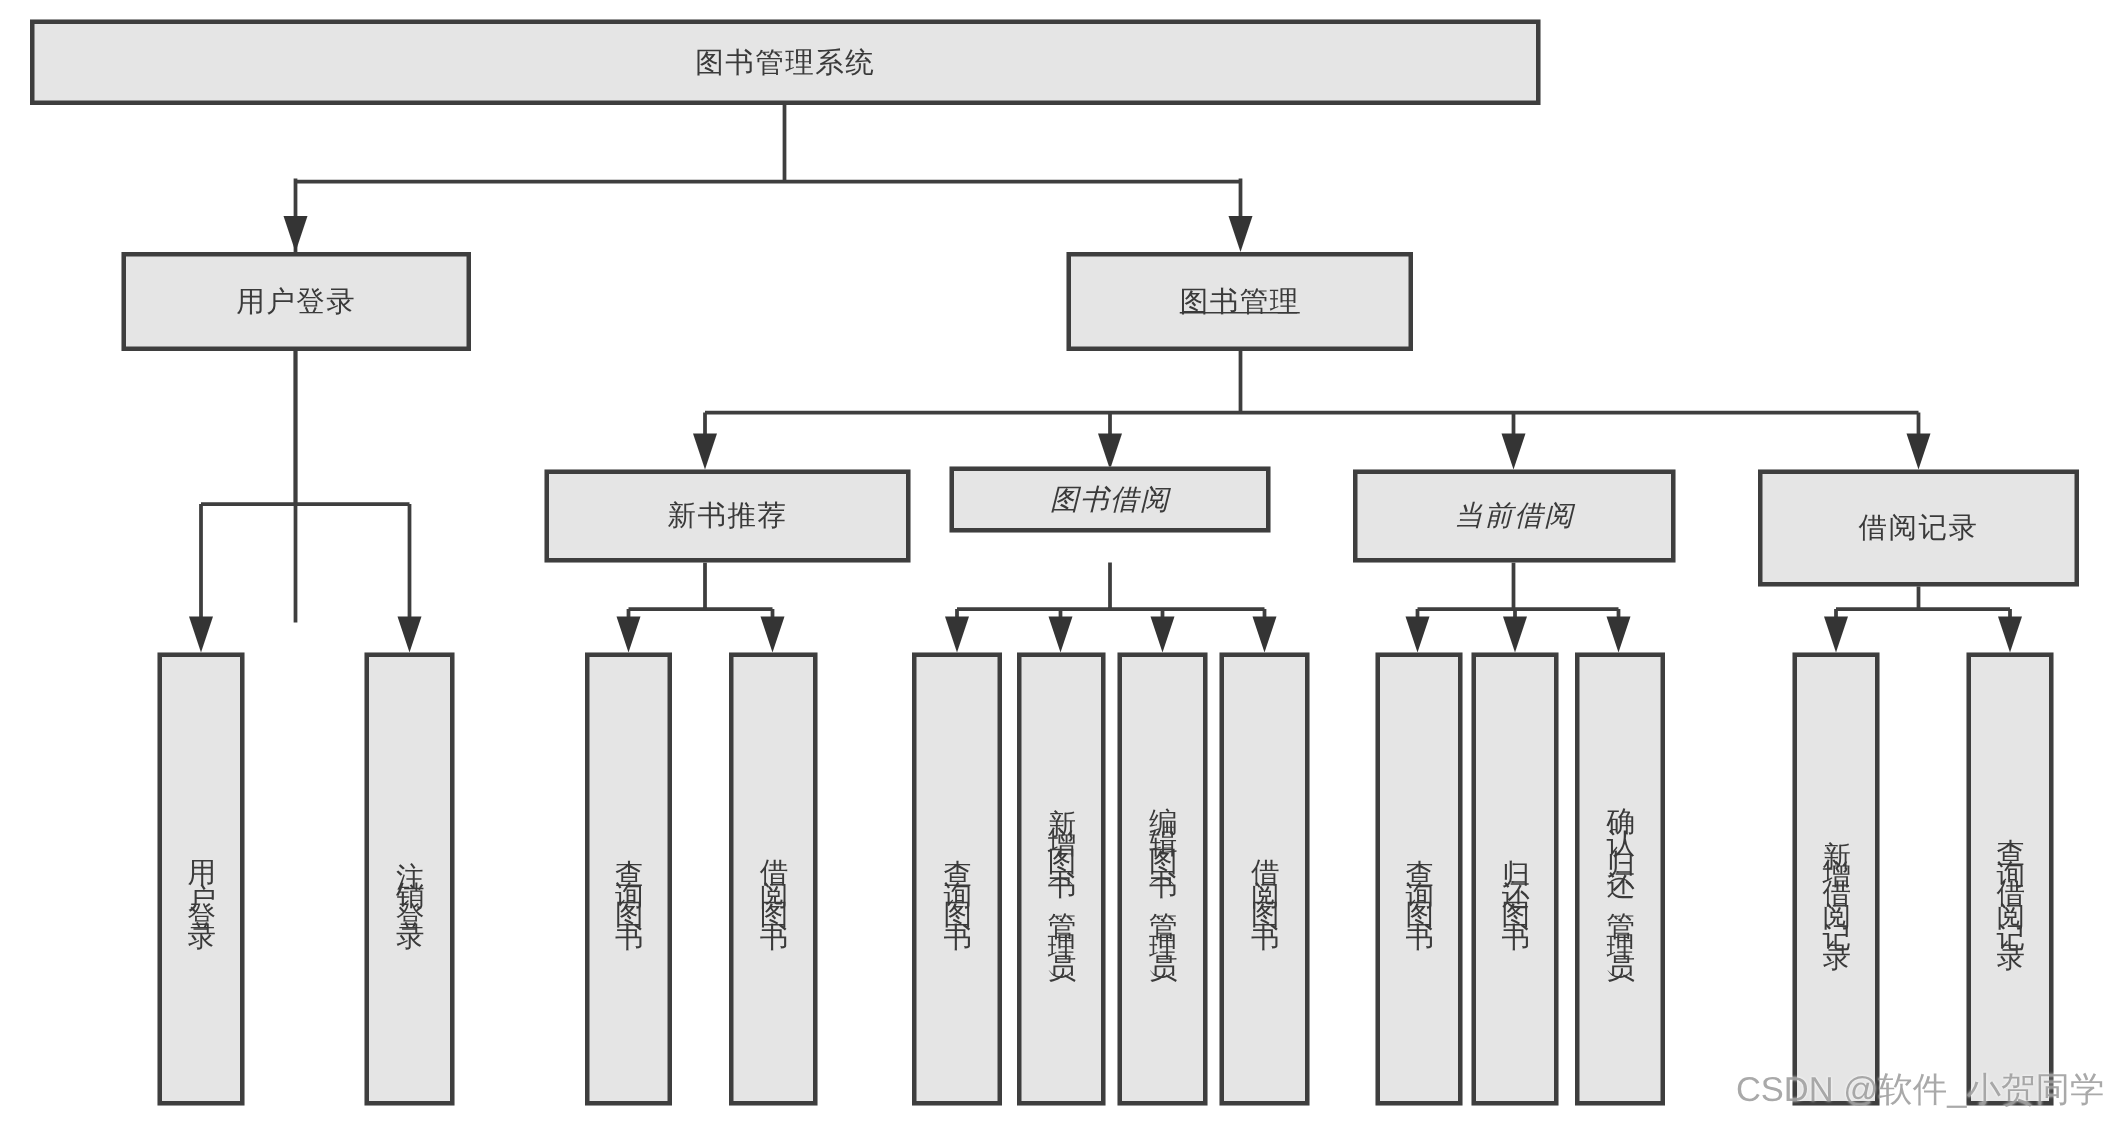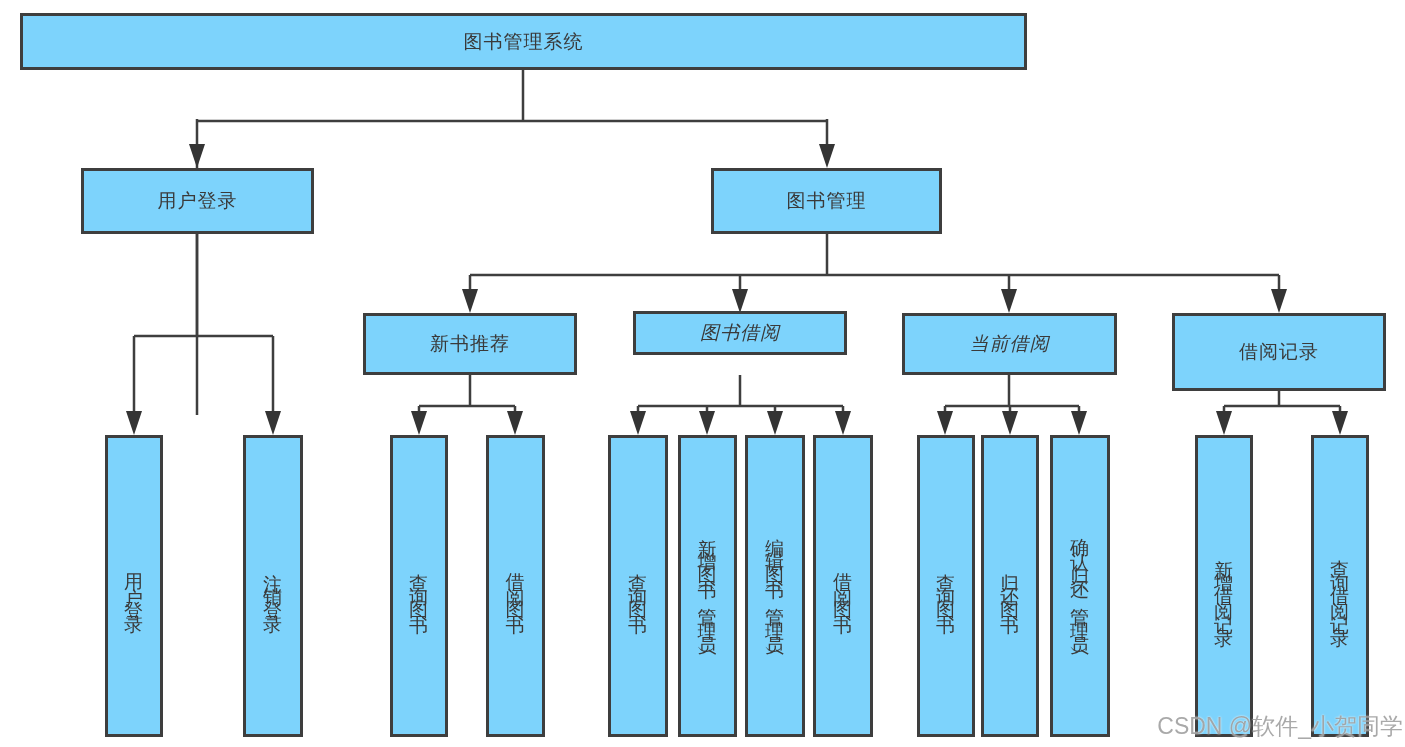--- a/index.html
+++ b/index.html
@@ -22,21 +22,21 @@
     stroke-width: 2.5;
   }
   #connectors polygon {
     fill: #343434;
     stroke: none;
   }
   .box {
     position: absolute;
     box-sizing: border-box;
     border: 3px solid #3e3e3e;
-    background: #7dd3fc;
+    background: #e5e5e5;
     display: flex;
     align-items: center;
     justify-content: center;
     color: #3a3a3a;
   }
   .hbox span {
     font-size: 19px;
     letter-spacing: 1px;
     white-space: nowrap;
   }
@@ -120,25 +120,25 @@
     </g>
   </svg>
 
   <div class="box hbox" style="left:20px; top:13px; width:1007px; height:57px;">
     <span>图书管理系统</span>
   </div>
 
   <div class="box hbox" style="left:81px; top:168px; width:233px; height:66px;">
     <span>用户登录</span>
   </div>
-  <div class="box hbox" style="left:711px; top:168px; width:231px; height:66px;">
+  <div class="box hbox" style="left:711px; top:168px; width:231px; height:66px;text-decoration:underline;">
     <span>图书管理</span>
   </div>
 
-  <div class="box hbox" style="left:363px; top:313px; width:214px; height:62px;">
+  <div class="box hbox" style="left:363px; top:313px; width:244px; height:62px;">
     <span>新书推荐</span>
   </div>
   <div class="box hbox" style="left:633px; top:311px; width:214px; height:44px;font-style:italic;">
     <span>图书借阅</span>
   </div>
   <div class="box hbox" style="left:902px; top:313px; width:215px; height:62px;font-style:italic;">
     <span>当前借阅</span>
   </div>
   <div class="box hbox" style="left:1172px; top:313px; width:214px; height:78px;">
     <span>借阅记录</span>

